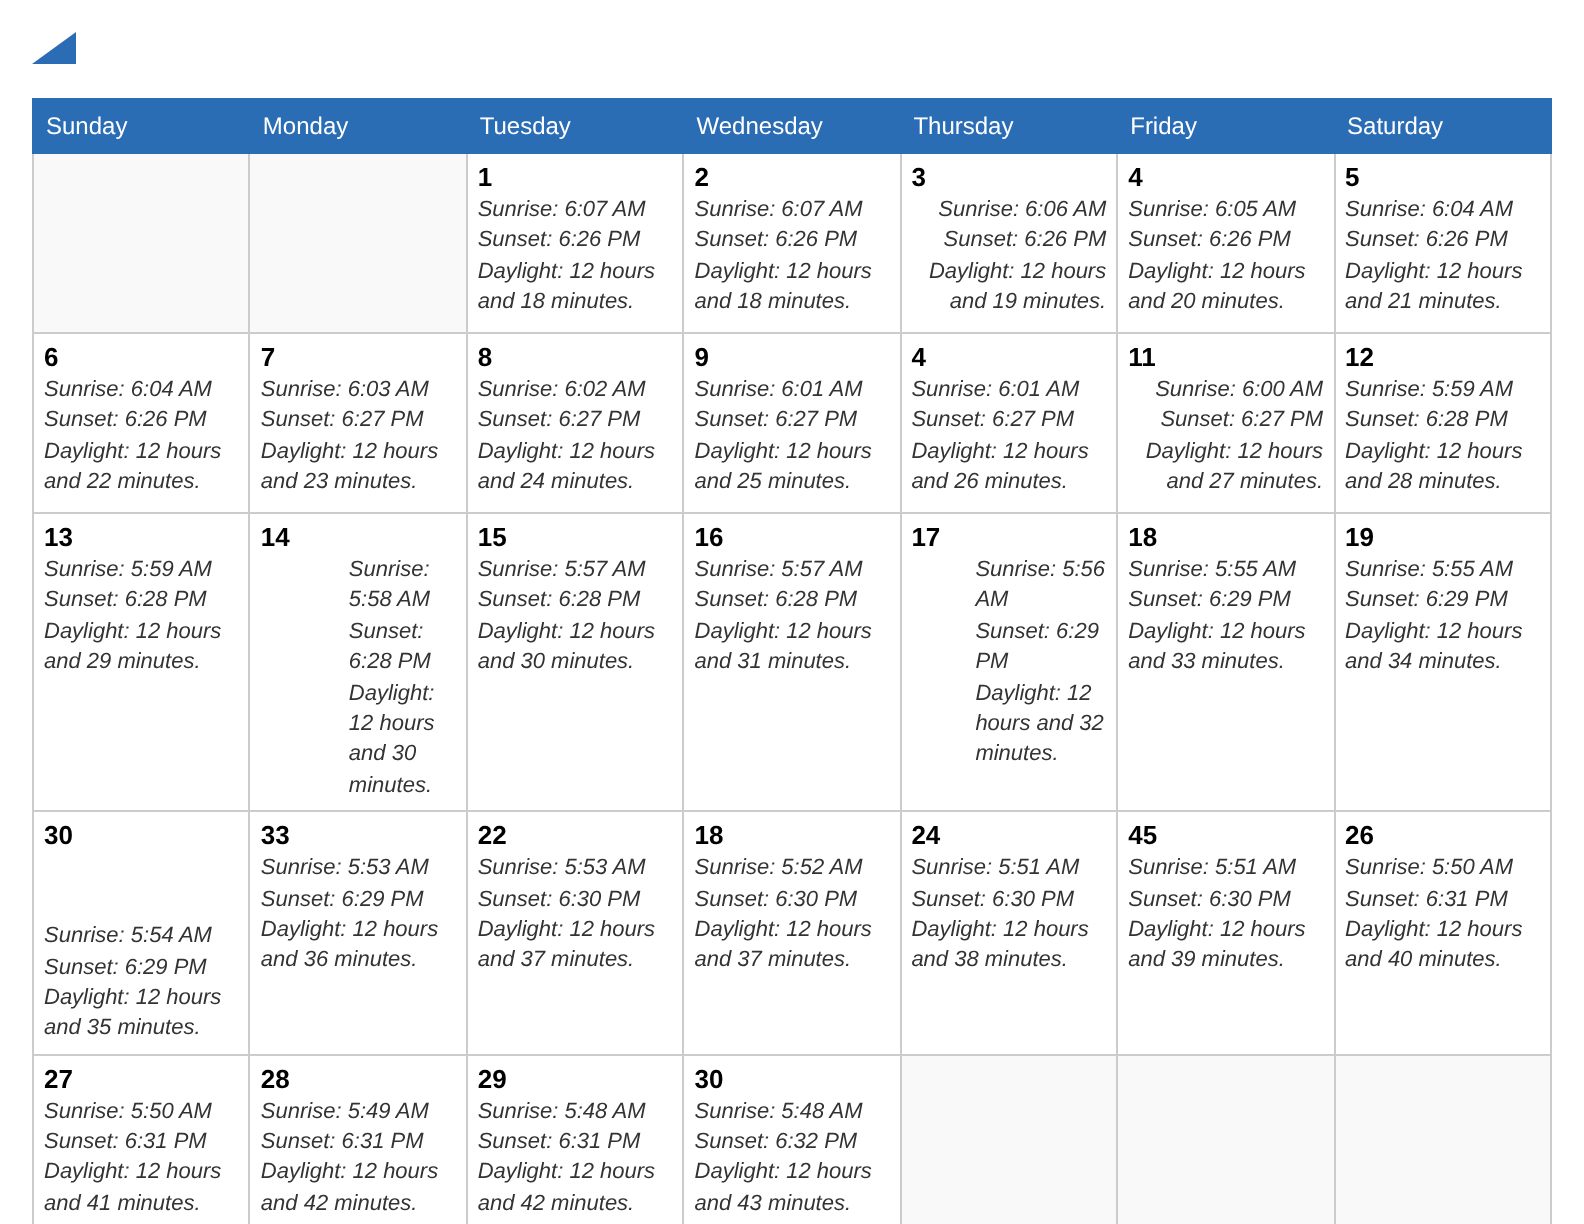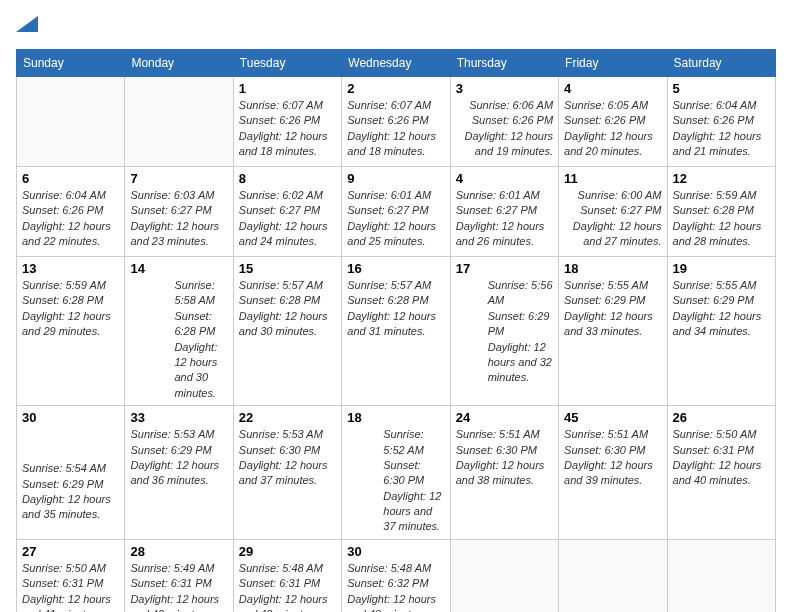--- a/index.html
+++ b/index.html
@@ -253,21 +253,21 @@
 Daylight: 12 hours and 36 minutes.</div>
         </td>
         <td>
           <span class="day-number">22</span>
           <div class="day-info" style="white-space: pre-line;">Sunrise: 5:53 AM
 Sunset: 6:30 PM
 Daylight: 12 hours and 37 minutes.</div>
         </td>
         <td>
           <span class="day-number">18</span>
-          <div class="day-info" style="white-space: pre-line; margin-left: 36px;">Sunrise: 5:52 AM
+          <div class="day-info" style="white-space: pre-line;">Sunrise: 5:52 AM
 Sunset: 6:30 PM
 Daylight: 12 hours and 37 minutes.</div>
         </td>
         <td>
           <span class="day-number">24</span>
           <div class="day-info" style="white-space: pre-line;">Sunrise: 5:51 AM
 Sunset: 6:30 PM
 Daylight: 12 hours and 38 minutes.</div>
         </td>
         <td>

